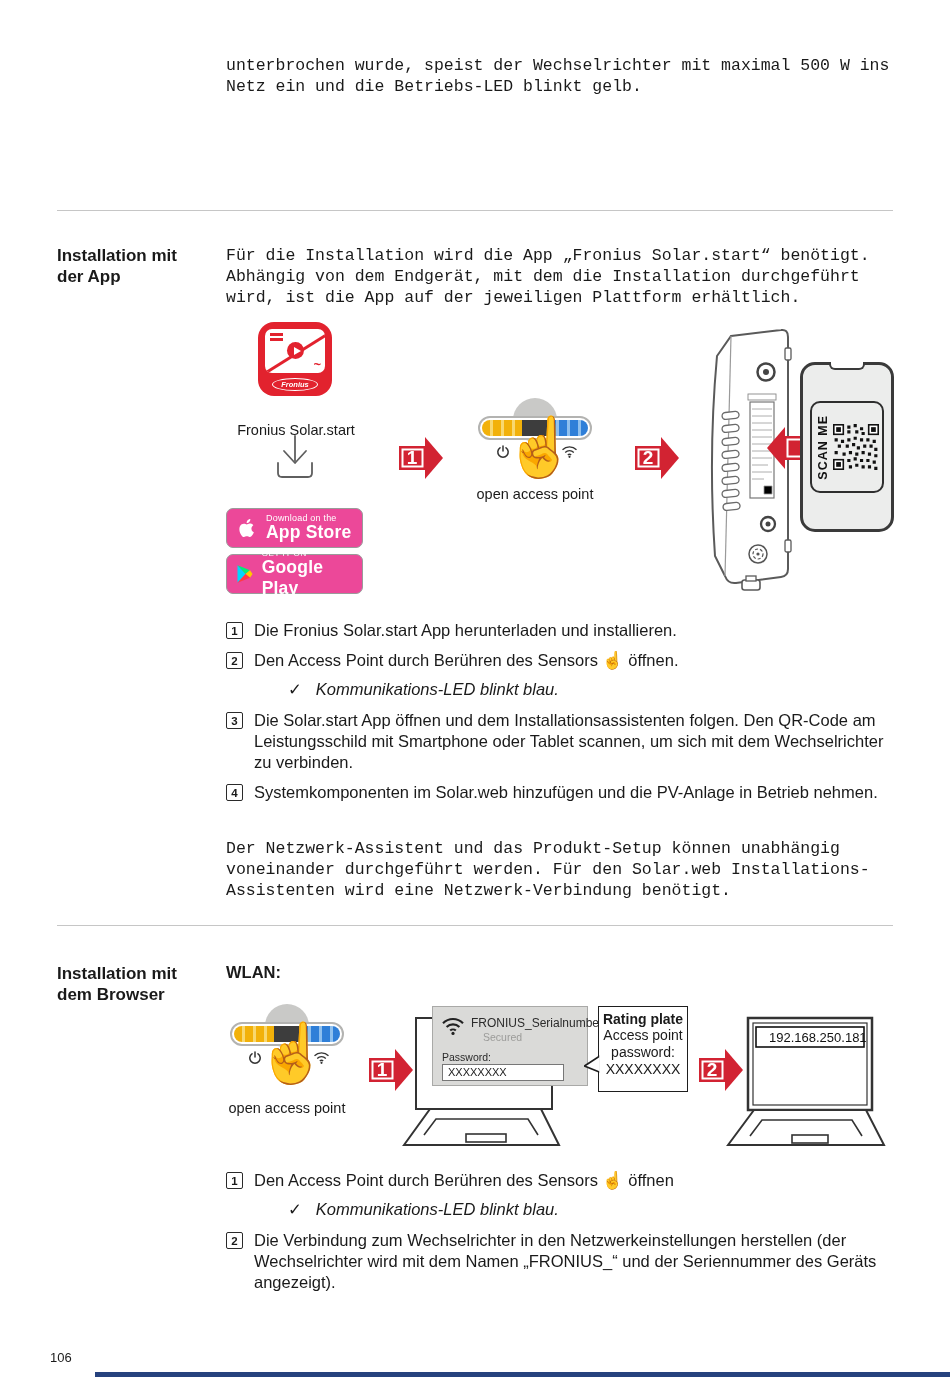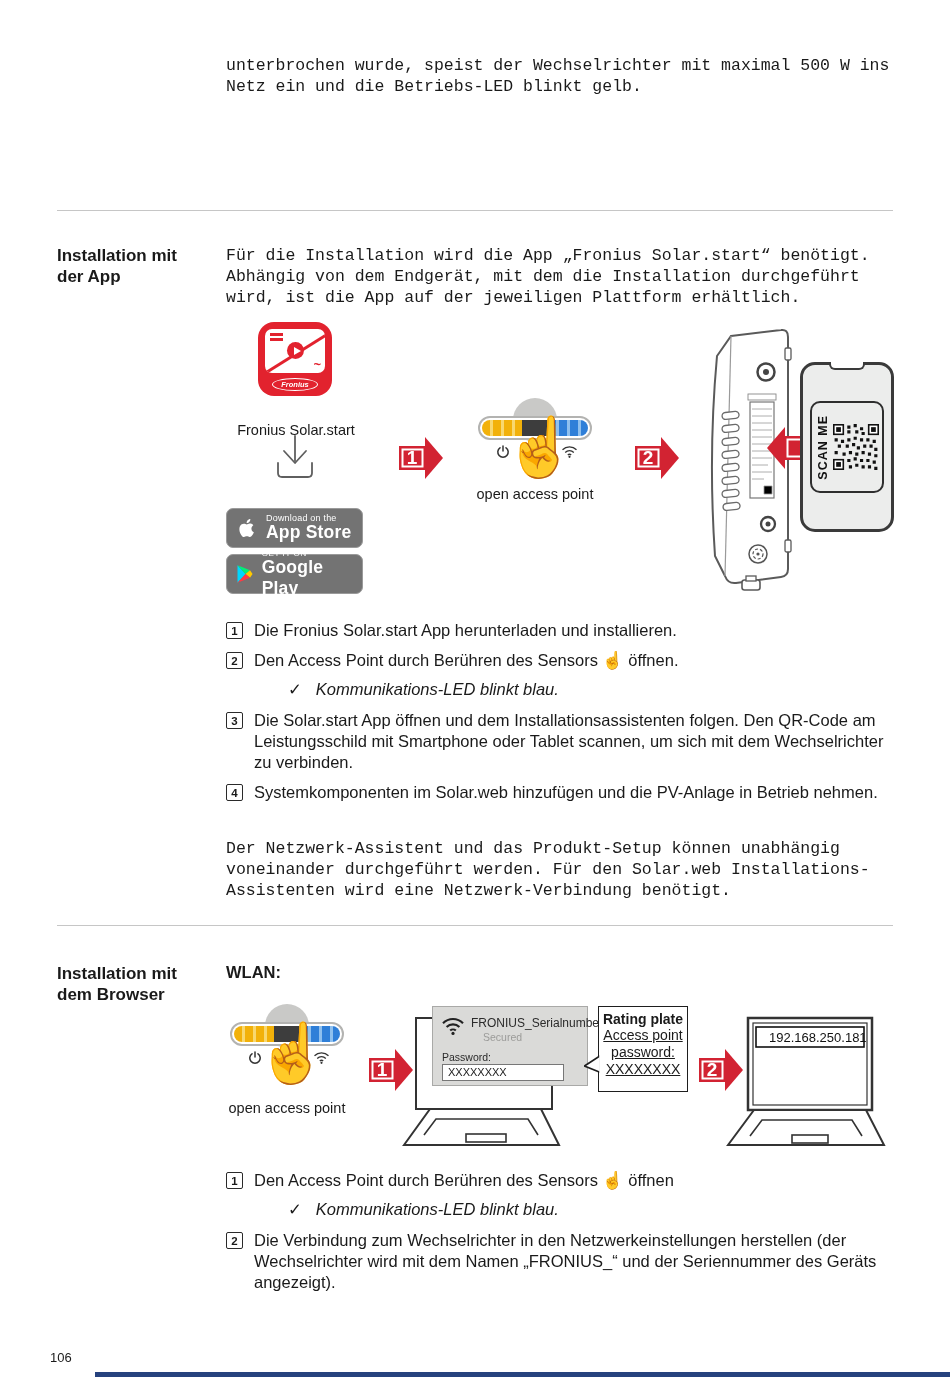--- a/index.html
+++ b/index.html
@@ -38,21 +38,21 @@
   .app-icon .panel { position:absolute; left:7px; top:7px; width:60px; height:44px; background:#fff; border-radius:7px; overflow:hidden; }
   .app-icon .diag { position:absolute; left:-8px; top:19px; width:92px; height:3px; background:#e2222e; transform:rotate(-32deg); }
   .app-icon .playc { position:absolute; left:22px; top:13px; width:17px; height:17px; background:#e2222e; border-radius:50%; }
   .app-icon .playt { position:absolute; left:7px; top:4.5px; width:0; height:0; border-left:7px solid #fff; border-top:4px solid transparent; border-bottom:4px solid transparent; }
   .app-icon .bars { position:absolute; left:5px; top:4px; width:13px; height:2.5px; background:#e2222e; box-shadow:0 5px 0 #e2222e; }
   .app-icon .tilde { position:absolute; right:4px; bottom:1px; color:#e2222e; font-weight:bold; font-size:13px; }
   .app-icon .oval { position:absolute; left:14px; bottom:5px; width:46px; height:13px; background:#e2222e; border:1.5px solid #fff; border-radius:50%;
                     color:#fff; font-size:7.5px; font-weight:bold; font-style:italic; display:flex; align-items:center; justify-content:center; }
   .app-label { left:0px; top:84px; width:140px; text-align:center; font-size:14.5px;margin-top:20px; }
   .dl-icon { left:46px; top:114px; }
-  .badge { left:0px; width:137px; height:40px; background:#737373; border:1px solid #9a9a9a; border-radius:7px;
+  .badge { left:0px; width:137px; height:40px; background:#ec4899; border:1px solid #9a9a9a; border-radius:7px;
            display:flex; align-items:center; padding:0 9px; gap:8px; color:#fff; position:absolute; }
   .badge-as { top:190px; } .badge-gp { top:236px; }
   .badge .t1 { font-size:9px; letter-spacing:.2px; }
   .badge .t1.caps { font-size:8px; letter-spacing:.6px; }
   .badge .t2 { font-size:17.5px; font-weight:bold; letter-spacing:.2px; margin-top:-1px; }
 
   .arrow { position:absolute; width:46px; height:44px; }
   .arrow .num { position:absolute; left:0; top:10px; width:28px; height:24px; color:#fff; font-size:19px; font-weight:bold;
                 display:flex; align-items:center; justify-content:center; }
   .arr1-f1 { left:172px; top:118px; } .arr2-f1 { left:408px; top:118px; }
@@ -89,21 +89,21 @@
   .wifi-dialog { position:absolute; left:206px; top:6px; width:156px; height:80px; background:#dadad8; border:1px solid #a9a9a7; }
   .wifi-dialog .wd-icon { position:absolute; left:8px; top:9px; }
   .wifi-dialog .wd-title { position:absolute; left:38px; top:9px; font-size:12px; color:#2b2b2b; }
   .wifi-dialog .wd-sub { position:absolute; left:50px; top:24px; font-size:10.5px; color:#9b9b99; }
   .wifi-dialog .wd-pwlabel { position:absolute; left:9px; top:44px; font-size:10.5px; color:#2b2b2b; }
   .wifi-dialog .wd-input { position:absolute; left:9px; top:57px; width:122px; height:17px; background:#fff; border:1px solid #777;
                            font-size:11px; line-height:15px; padding-left:5px; color:#222; }
   .callout { position:absolute; left:372px; top:6px; width:90px; height:86px; background:#fff; border:1.8px solid #1e1e1e;
              text-align:center; padding-top:4px; }
   .callout .c1 { font-size:14px; font-weight:bold; }
-  .callout .c2 { font-size:14px; line-height:17px;text-decoration:underline; }
+  .callout .c2 { font-size:14px; line-height:17px; }
   .callout .tail { position:absolute; left:-15px; top:48px; }
   .ipbar { position:absolute; left:531px; top:29px; width:106px; height:18px; text-align:center; font-size:13px; line-height:18px; color:#111;padding-left:12px; }
 
   .pagenum { left:50px; top:1350px; font-size:13px; }
   .footer-bar { left:95px; top:1372px; width:855px; height:5px; background:#26427e; }
 
   svg { display:block; }
 </style>
 </head>
 <body>

